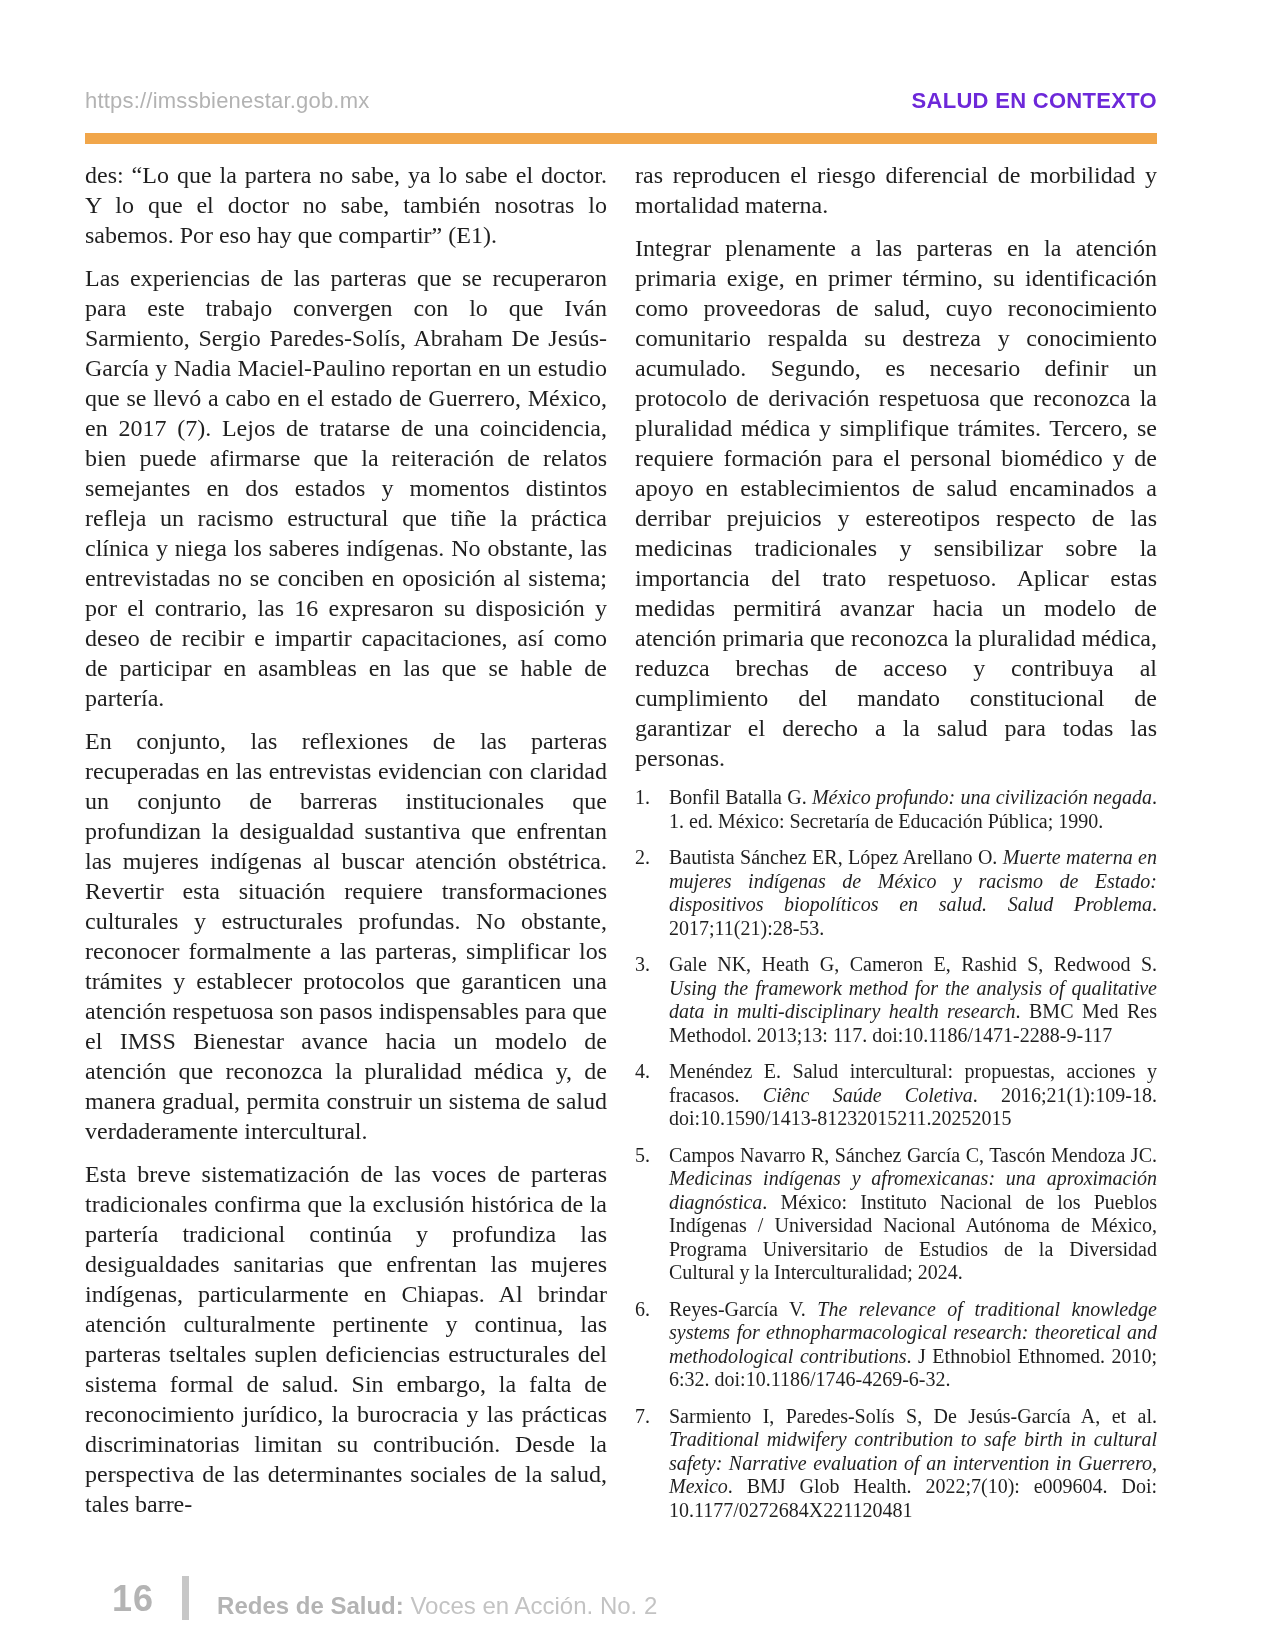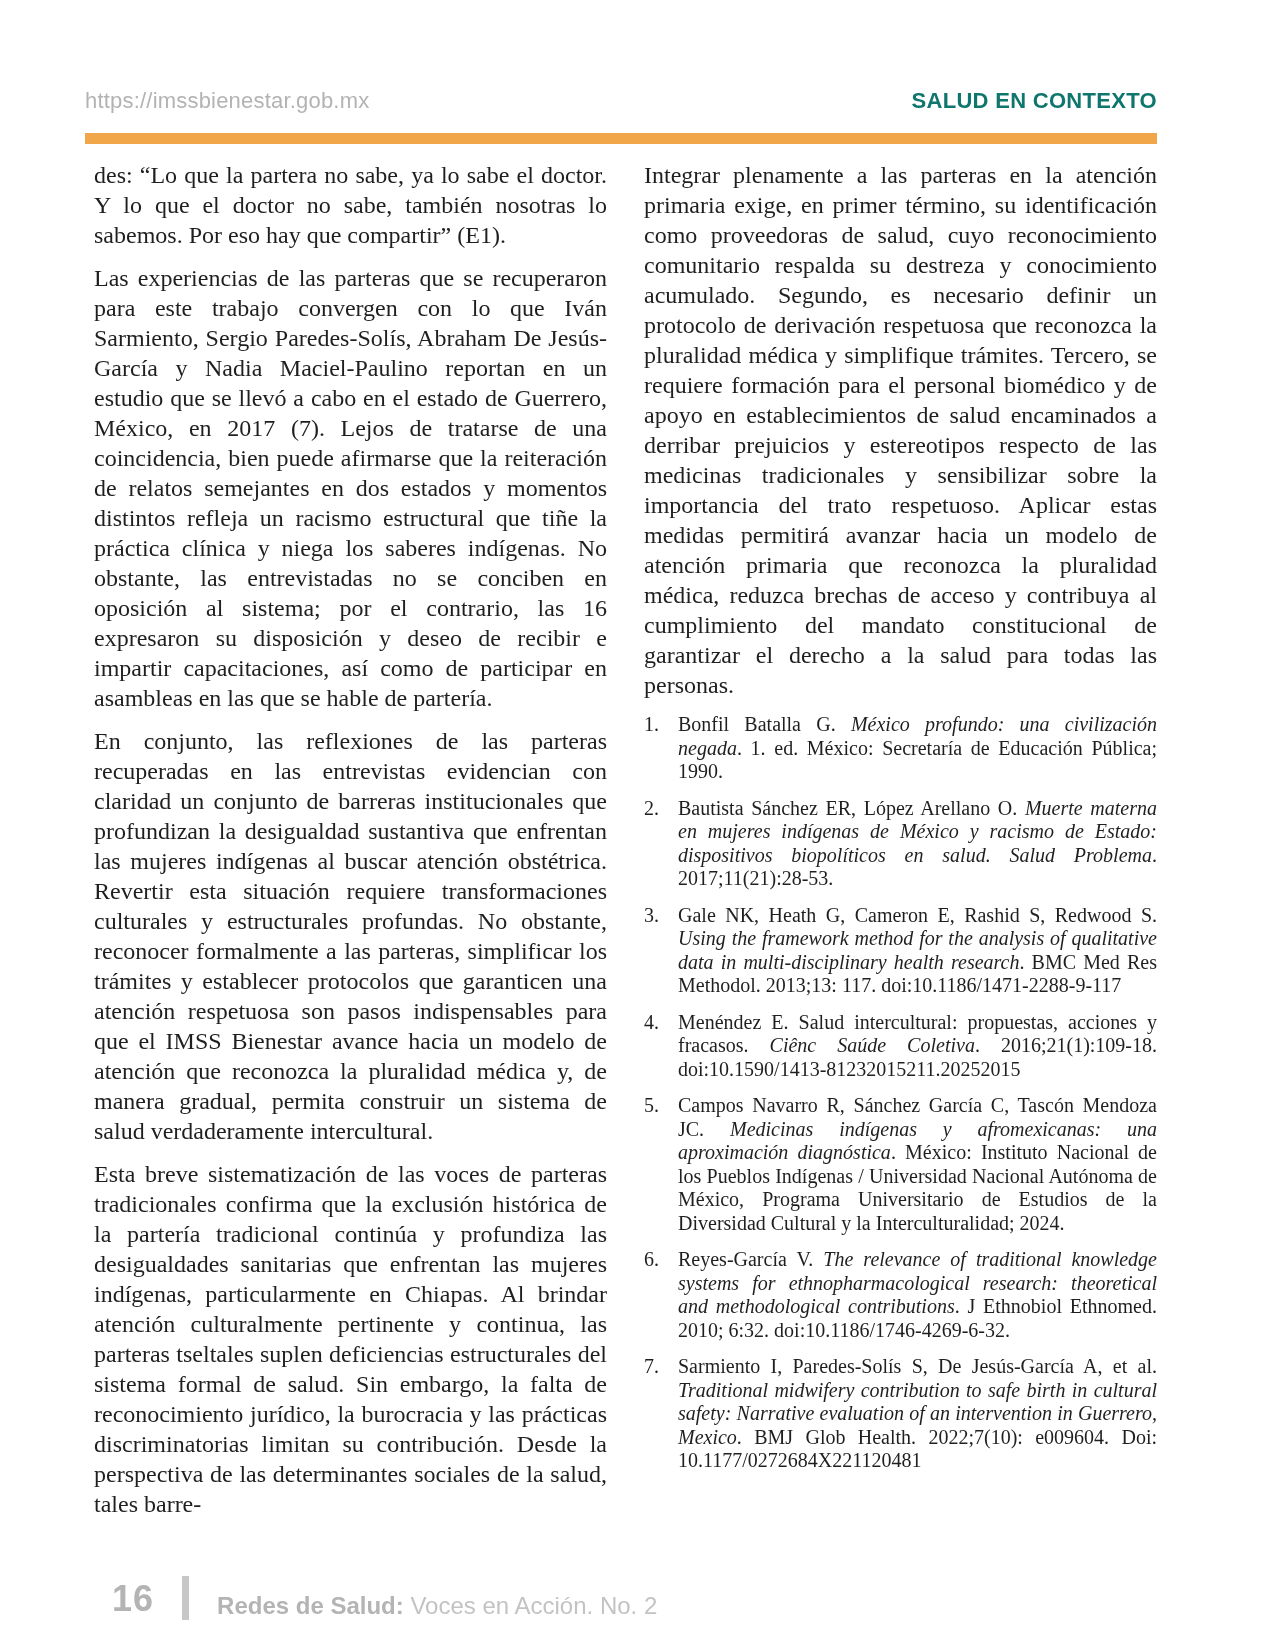--- a/index.html
+++ b/index.html
@@ -12,31 +12,31 @@
     font-family:"Liberation Serif", serif;
     color:#1f1f1f;
   }
   
   .header{
     position:absolute;left:85px;top:88px;width:1072px;
     display:flex;justify-content:space-between;align-items:flex-end;
     font-family:"Liberation Sans", sans-serif;
   }
   .header-url{color:#b3b3b3;font-size:22px;letter-spacing:.2px;}
-  .header-section{color:#0f766e;font-size:22px;font-weight:700;letter-spacing:.3px;}
+  .header-section{color:#6d28d9;font-size:22px;font-weight:700;letter-spacing:.3px;}
   .accent-rule{
     position:absolute;left:85px;top:133px;width:1072px;height:11px;
     background:#F1A64A;border:0;
   }
   
   .content{
     position:absolute;left:85px;top:160px;width:1072px;
     display:flex;gap:28px;
   }
-  .col{width:522px;margin-left:9px;}
+  .col{width:522px;}
   .body-p{
     margin:0 0 13px 0;
     font-size:24px;line-height:30px;
     text-align:justify;
     -webkit-hyphens:auto;hyphens:auto;
   }
   .sec-heading{
     margin:22px 0 13px 0;
     font-size:25px;line-height:30px;
     font-weight:700;letter-spacing:.4px;
@@ -84,20 +84,21 @@
   <div class="content">
 
     <div class="col">
       <p class="body-p">des: “Lo que la partera no sabe, ya lo sabe el doctor. Y lo que el doctor no sabe, también nosotras lo sabemos. Por eso hay que compartir” (E1).</p>
       <p class="body-p">Las experiencias de las parteras que se recuperaron para este trabajo convergen con lo que Iván Sarmiento, Sergio Paredes-Solís, Abraham De Jesús-García y Nadia Maciel-Paulino reportan en un estudio que se llevó a cabo en el estado de Guerrero, México, en 2017 (7). Lejos de tratarse de una coincidencia, bien puede afirmarse que la reiteración de relatos semejantes en dos estados y momentos distintos refleja un racismo estructural que tiñe la práctica clínica y niega los saberes indígenas. No obstante, las entrevistadas no se conciben en oposición al sistema; por el contrario, las 16 expresaron su disposición y deseo de recibir e impartir capacitaciones, así como de participar en asambleas en las que se hable de partería.</p>
       <p class="body-p">En conjunto, las reflexiones de las parteras recuperadas en las entrevistas evidencian con claridad un conjunto de barreras institucionales que profundizan la desigualdad sustantiva que enfrentan las mujeres indígenas al buscar atención obstétrica. Revertir esta situación requiere transformaciones culturales y estructurales profundas. No obstante, reconocer formalmente a las parteras, simplificar los trámites y establecer protocolos que garanticen una atención respetuosa son pasos indispensables para que el IMSS Bienestar avance hacia un modelo de atención que reconozca la pluralidad médica y, de manera gradual, permita construir un sistema de salud verdaderamente intercultural.</p>
       <p class="body-p">Esta breve sistematización de las voces de parteras tradicionales confirma que la exclusión histórica de la partería tradicional continúa y profundiza las desigualdades sanitarias que enfrentan las mujeres indígenas, particularmente en Chiapas. Al brindar atención culturalmente pertinente y continua, las parteras tseltales suplen deficiencias estructurales del sistema formal de salud. Sin embargo, la falta de reconocimiento jurídico, la burocracia y las prácticas discriminatorias limitan su contribución. Desde la perspectiva de las determinantes sociales de la salud, tales barre-</p>
     </div>
 
     <div class="col">
+      <p class="body-p">ras reproducen el riesgo diferencial de morbilidad y mortalidad materna.</p>
       <p class="body-p">Integrar plenamente a las parteras en la atención primaria exige, en primer término, su identificación como proveedoras de salud, cuyo reconocimiento comunitario respalda su destreza y conocimiento acumulado. Segundo, es necesario definir un protocolo de derivación respetuosa que reconozca la pluralidad médica y simplifique trámites. Tercero, se requiere formación para el personal biomédico y de apoyo en establecimientos de salud encaminados a derribar prejuicios y estereotipos respecto de las medicinas tradicionales y sensibilizar sobre la importancia del trato respetuoso. Aplicar estas medidas permitirá avanzar hacia un modelo de atención primaria que reconozca la pluralidad médica, reduzca brechas de acceso y contribuya al cumplimiento del mandato constitucional de garantizar el derecho a la salud para todas las personas.</p>
 
 
       <ol class="ref-list">
         <li class="ref">
           <span class="ref-num">1.</span>
           <span class="ref-body"><span>Bonfil Batalla G. </span><span class="it">México profundo: una civilización negada</span><span>. 1. ed. México: Secretaría de Educación Pública; 1990.</span></span>
         </li>
         <li class="ref">
           <span class="ref-num">2.</span>

